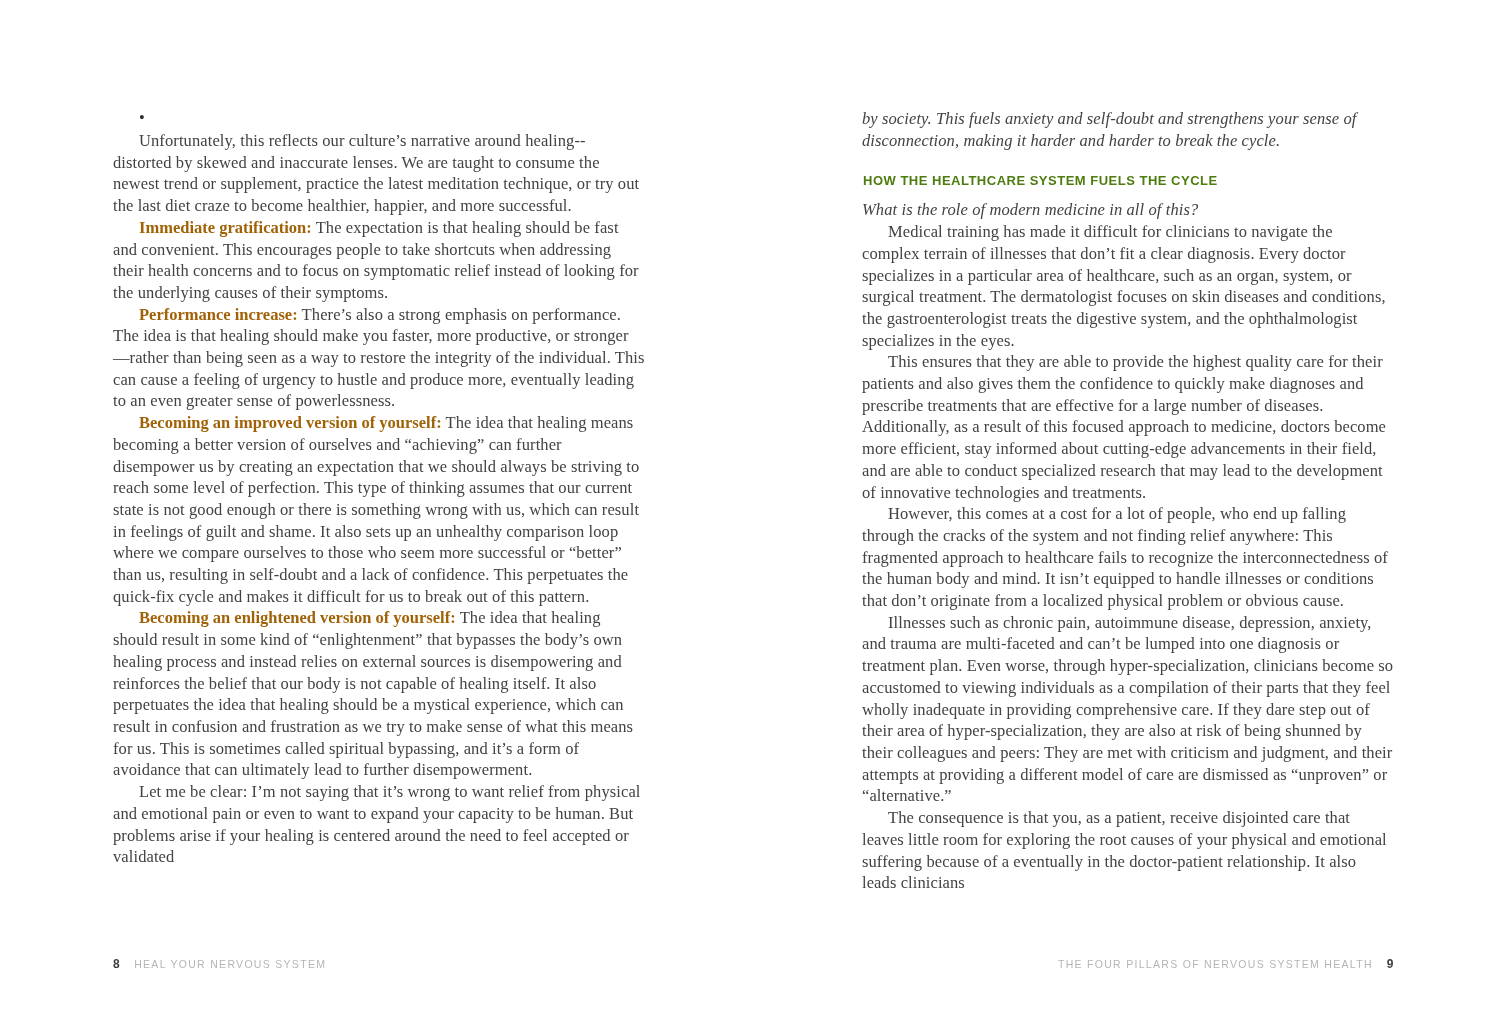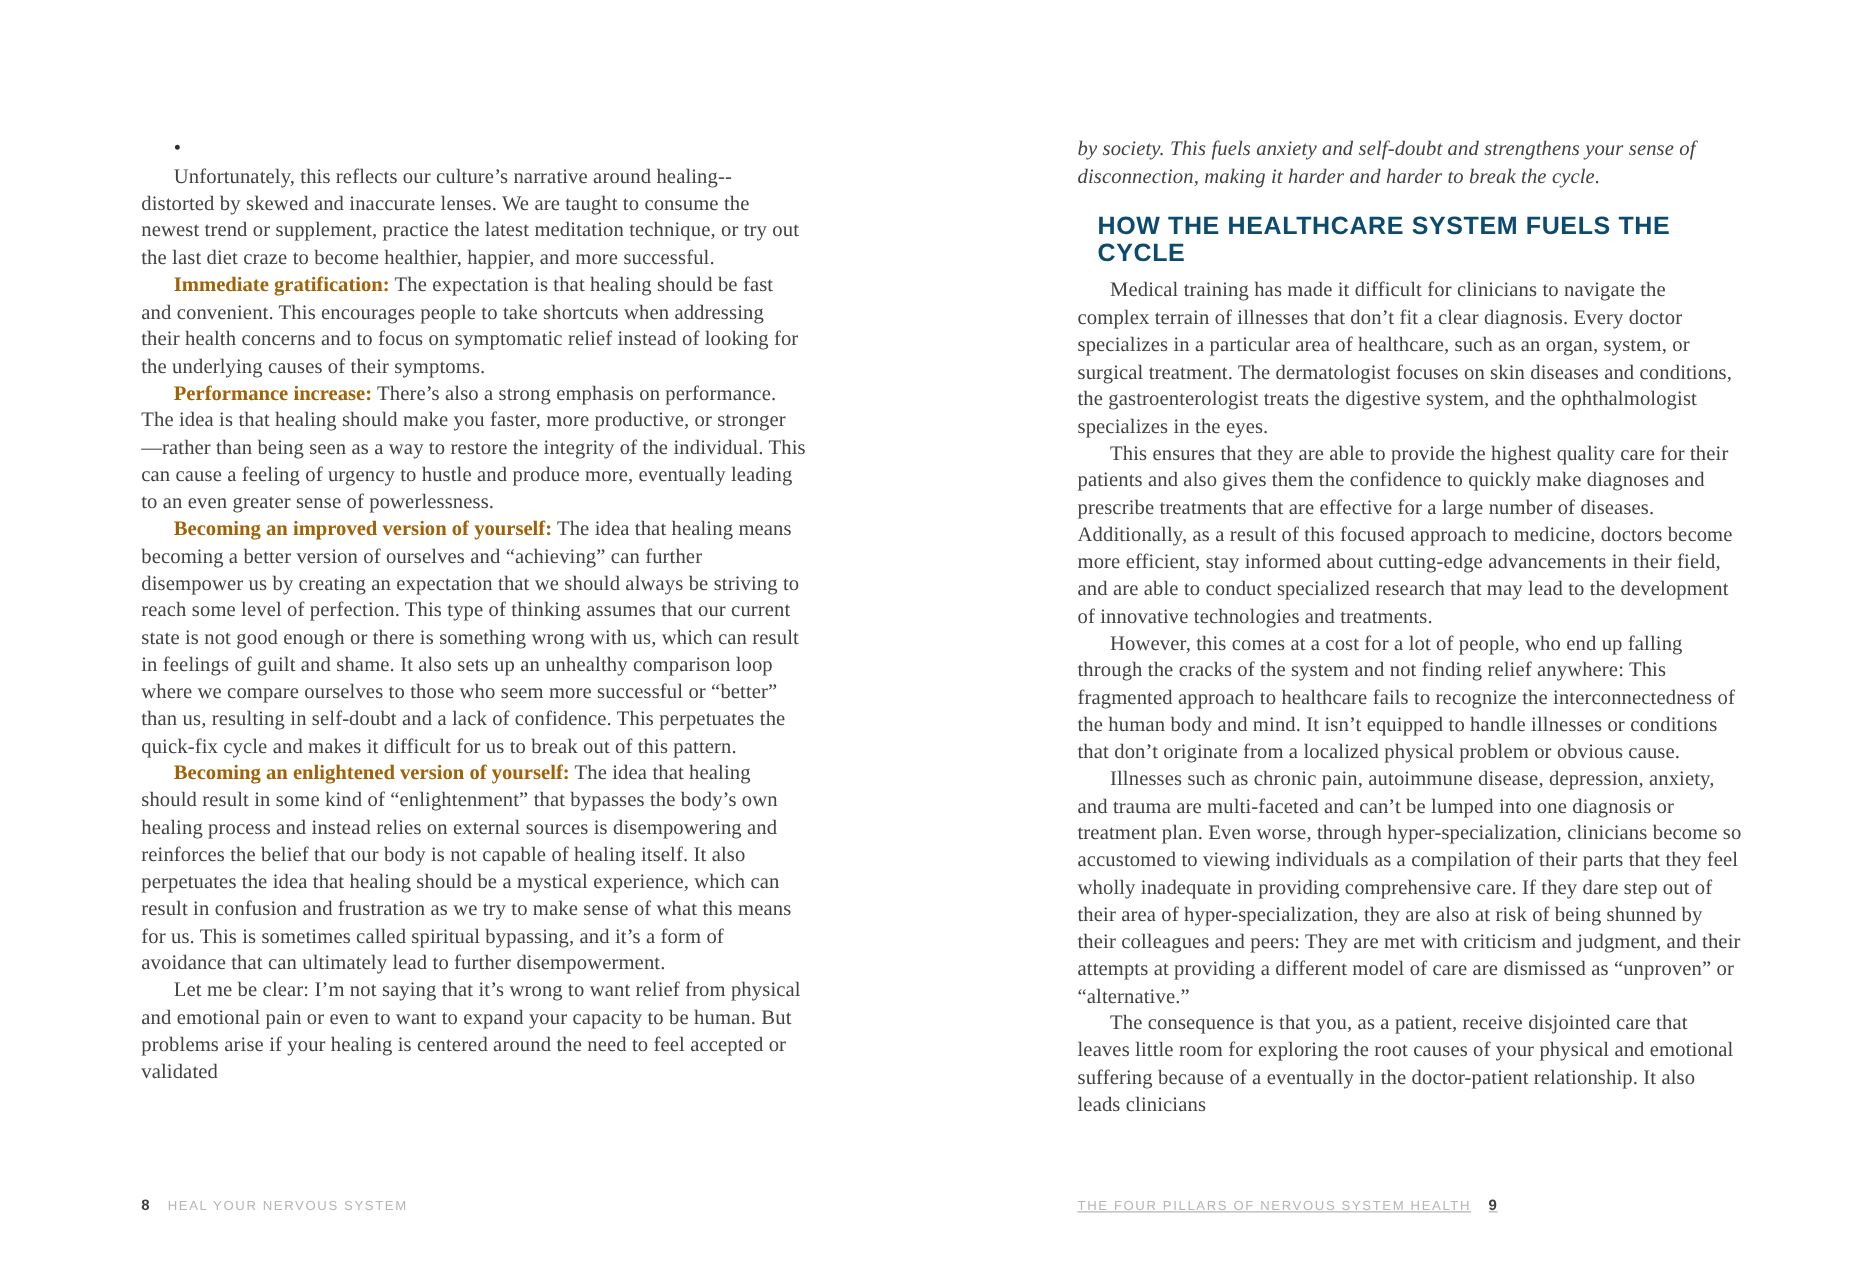--- a/index.html
+++ b/index.html
@@ -42,38 +42,38 @@
     color: #2e2e2e;
   }
 
   p.body-para { margin: 0; text-indent: 26px; }
   p.no-indent { text-indent: 0; font-style: italic; }
   b.lead { font-weight: bold; color: #a16207; letter-spacing: 0; }
 
   h2.section-heading {
     font-family: "Liberation Sans", sans-serif;
     font-weight: 700;
-    font-size: 20px;
+    font-size: 13px;
     letter-spacing: 0.5px;
-    color: #0c4a6e;
-    margin: 19px 0 7px 16px;
+    color: #4d7c0f;
+    margin: 19px 0 7px 1px;
     line-height: 22px;
   }
 
   .footer {
     position: absolute;
     top: 957px;
     font-family: "Liberation Sans", sans-serif;
     font-size: 10.5px;
     letter-spacing: 1.3px;
     color: #b5b5b5;
     white-space: nowrap;
   }
   .footer-left  { left: 113px; }
-  .footer-right { left: 862px; width: 532px; text-align: left; text-decoration: underline; }
+  .footer-right { left: 862px; width: 532px; text-align: right; }
   .page-number {
     color: #3f3f3f;
     font-weight: bold;
     font-size: 12px;
     letter-spacing: 0.5px;
   }
   .footer-left  .page-number { margin-right: 14px; }
   .footer-right .page-number { margin-left: 14px; }
 </style>
 </head>
@@ -99,20 +99,21 @@
     <p class="body-para"><b class="lead">Becoming an enlightened version of yourself:</b><span> The idea that healing should result in some kind of “enlightenment” that bypasses the body’s own healing process and instead relies on external sources is disempowering and reinforces the belief that our body is not capable of healing itself. It also perpetuates the idea that healing should be a mystical experience, which can result in confusion and frustration as we try to make sense of what this means for us. This is sometimes called spiritual bypassing, and it’s a form of avoidance that can ultimately lead to further disempowerment.</span></p>
 
     <p class="body-para"><span>Let me be clear: I’m not saying that it’s wrong to want relief from physical and emotional pain or even to want to expand your capacity to be human. But problems arise if your healing is centered around the need to feel accepted or validated</span></p>
   </section>
 
   <section class="col col-right">
     <p class="body-para no-indent"><span>by society. This fuels anxiety and self-doubt and strengthens your sense of disconnection, making it harder and harder to break the cycle.</span></p>
 
     <h2 class="section-heading">HOW THE HEALTHCARE SYSTEM FUELS THE CYCLE</h2>
 
+    <p class="body-para no-indent"><span>What is the role of modern medicine in all of this?</span></p>
 
     <p class="body-para"><span>Medical training has made it difficult for clinicians to navigate the complex terrain of illnesses that don’t fit a clear diagnosis. Every doctor specializes in a particular area of healthcare, such as an organ, system, or surgical treatment. The dermatologist focuses on skin diseases and conditions, the gastroenterologist treats the digestive system, and the ophthalmologist specializes in the eyes.</span></p>
 
     <p class="body-para"><span>This ensures that they are able to provide the highest quality care for their patients and also gives them the confidence to quickly make diagnoses and prescribe treatments that are effective for a large number of diseases. Additionally, as a result of this focused approach to medicine, doctors become more efficient, stay informed about cutting-edge advancements in their field, and are able to conduct specialized research that may lead to the development of innovative technologies and treatments.</span></p>
 
     <p class="body-para"><span>However, this comes at a cost for a lot of people, who end up falling through the cracks of the system and not finding relief anywhere: This fragmented approach to healthcare fails to recognize the interconnectedness of the human body and mind. It isn’t equipped to handle illnesses or conditions that don’t originate from a localized physical problem or obvious cause.</span></p>
 
 
     <p class="body-para"><span>Illnesses such as chronic pain, autoimmune disease, depression, anxiety, and trauma are multi-faceted and can’t be lumped into one diagnosis or treatment plan. Even worse, through hyper-specialization, clinicians become so accustomed to viewing individuals as a compilation of their parts that they feel wholly inadequate in providing comprehensive care. If they dare step out of their area of hyper-specialization, they are also at risk of being shunned by their colleagues and peers: They are met with criticism and judgment, and their attempts at providing a different model of care are dismissed as “unproven” or “alternative.”</span></p>
 

